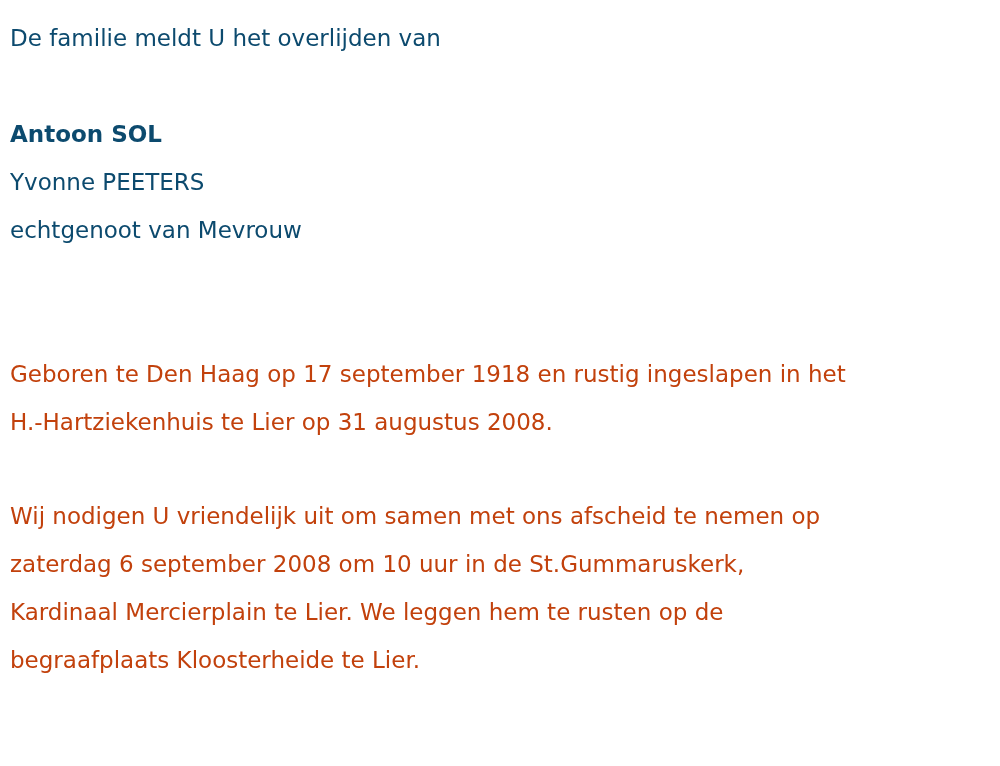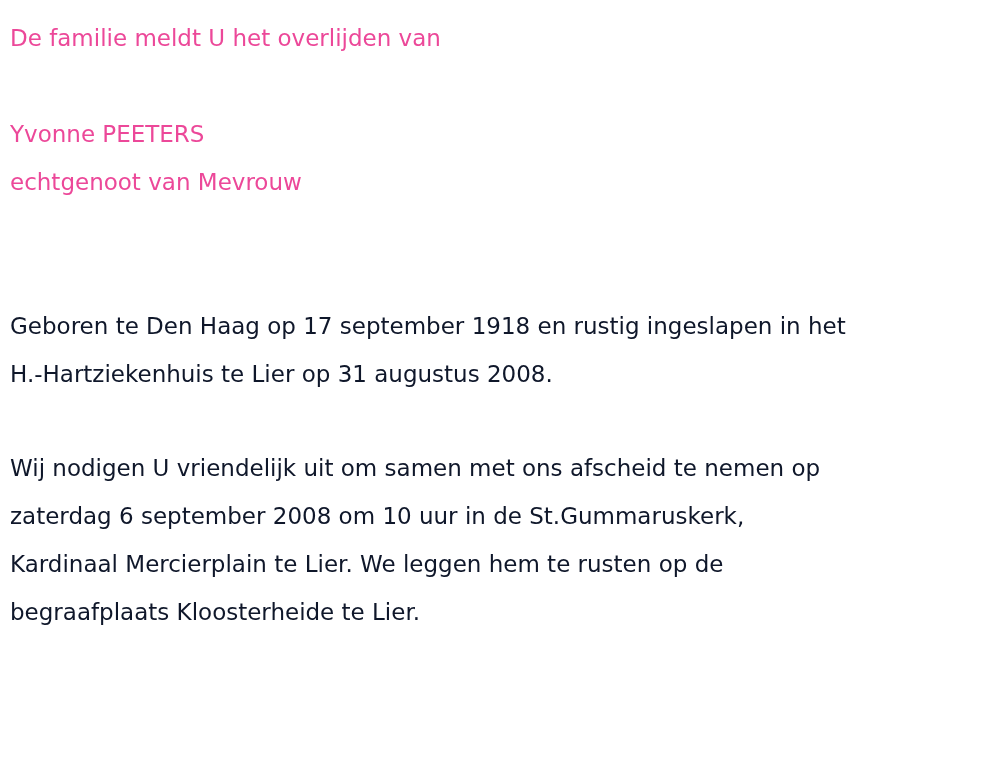--- a/index.html
+++ b/index.html
@@ -16,49 +16,50 @@
   }
   .notice {
     padding: 14px 18px 0 10px;
     box-sizing: border-box;
     width: 1000px;
   }
   .line {
     font-size: 23px;
     line-height: 48px;
     white-space: pre-wrap;
-    color: #ec4899;
+    color: #0c4a6e;
     font-weight: 400;
   }
   .line.bold {
     font-weight: 700;
   }
   .para {
     font-size: 23px;
     line-height: 48px;
-    color: #0f172a;
+    color: #c2410c;
     white-space: pre-wrap;
   }
   .spacer {
     height: 48px;
   }
   .spacer-small {
     height: 46px;
   }
 </style>
 </head>
 <body>
 
 <div class="notice">
 
   <div class="line">De familie meldt U het overlijden van</div>
 
   <div class="spacer"></div>
 
 
+  <div class="line bold">Antoon SOL</div>
 
   <div class="line">Yvonne PEETERS</div>
 
   <div class="line">echtgenoot van Mevrouw</div>
 
   <div class="spacer"></div>
 
 
   <div class="spacer"></div>
 

